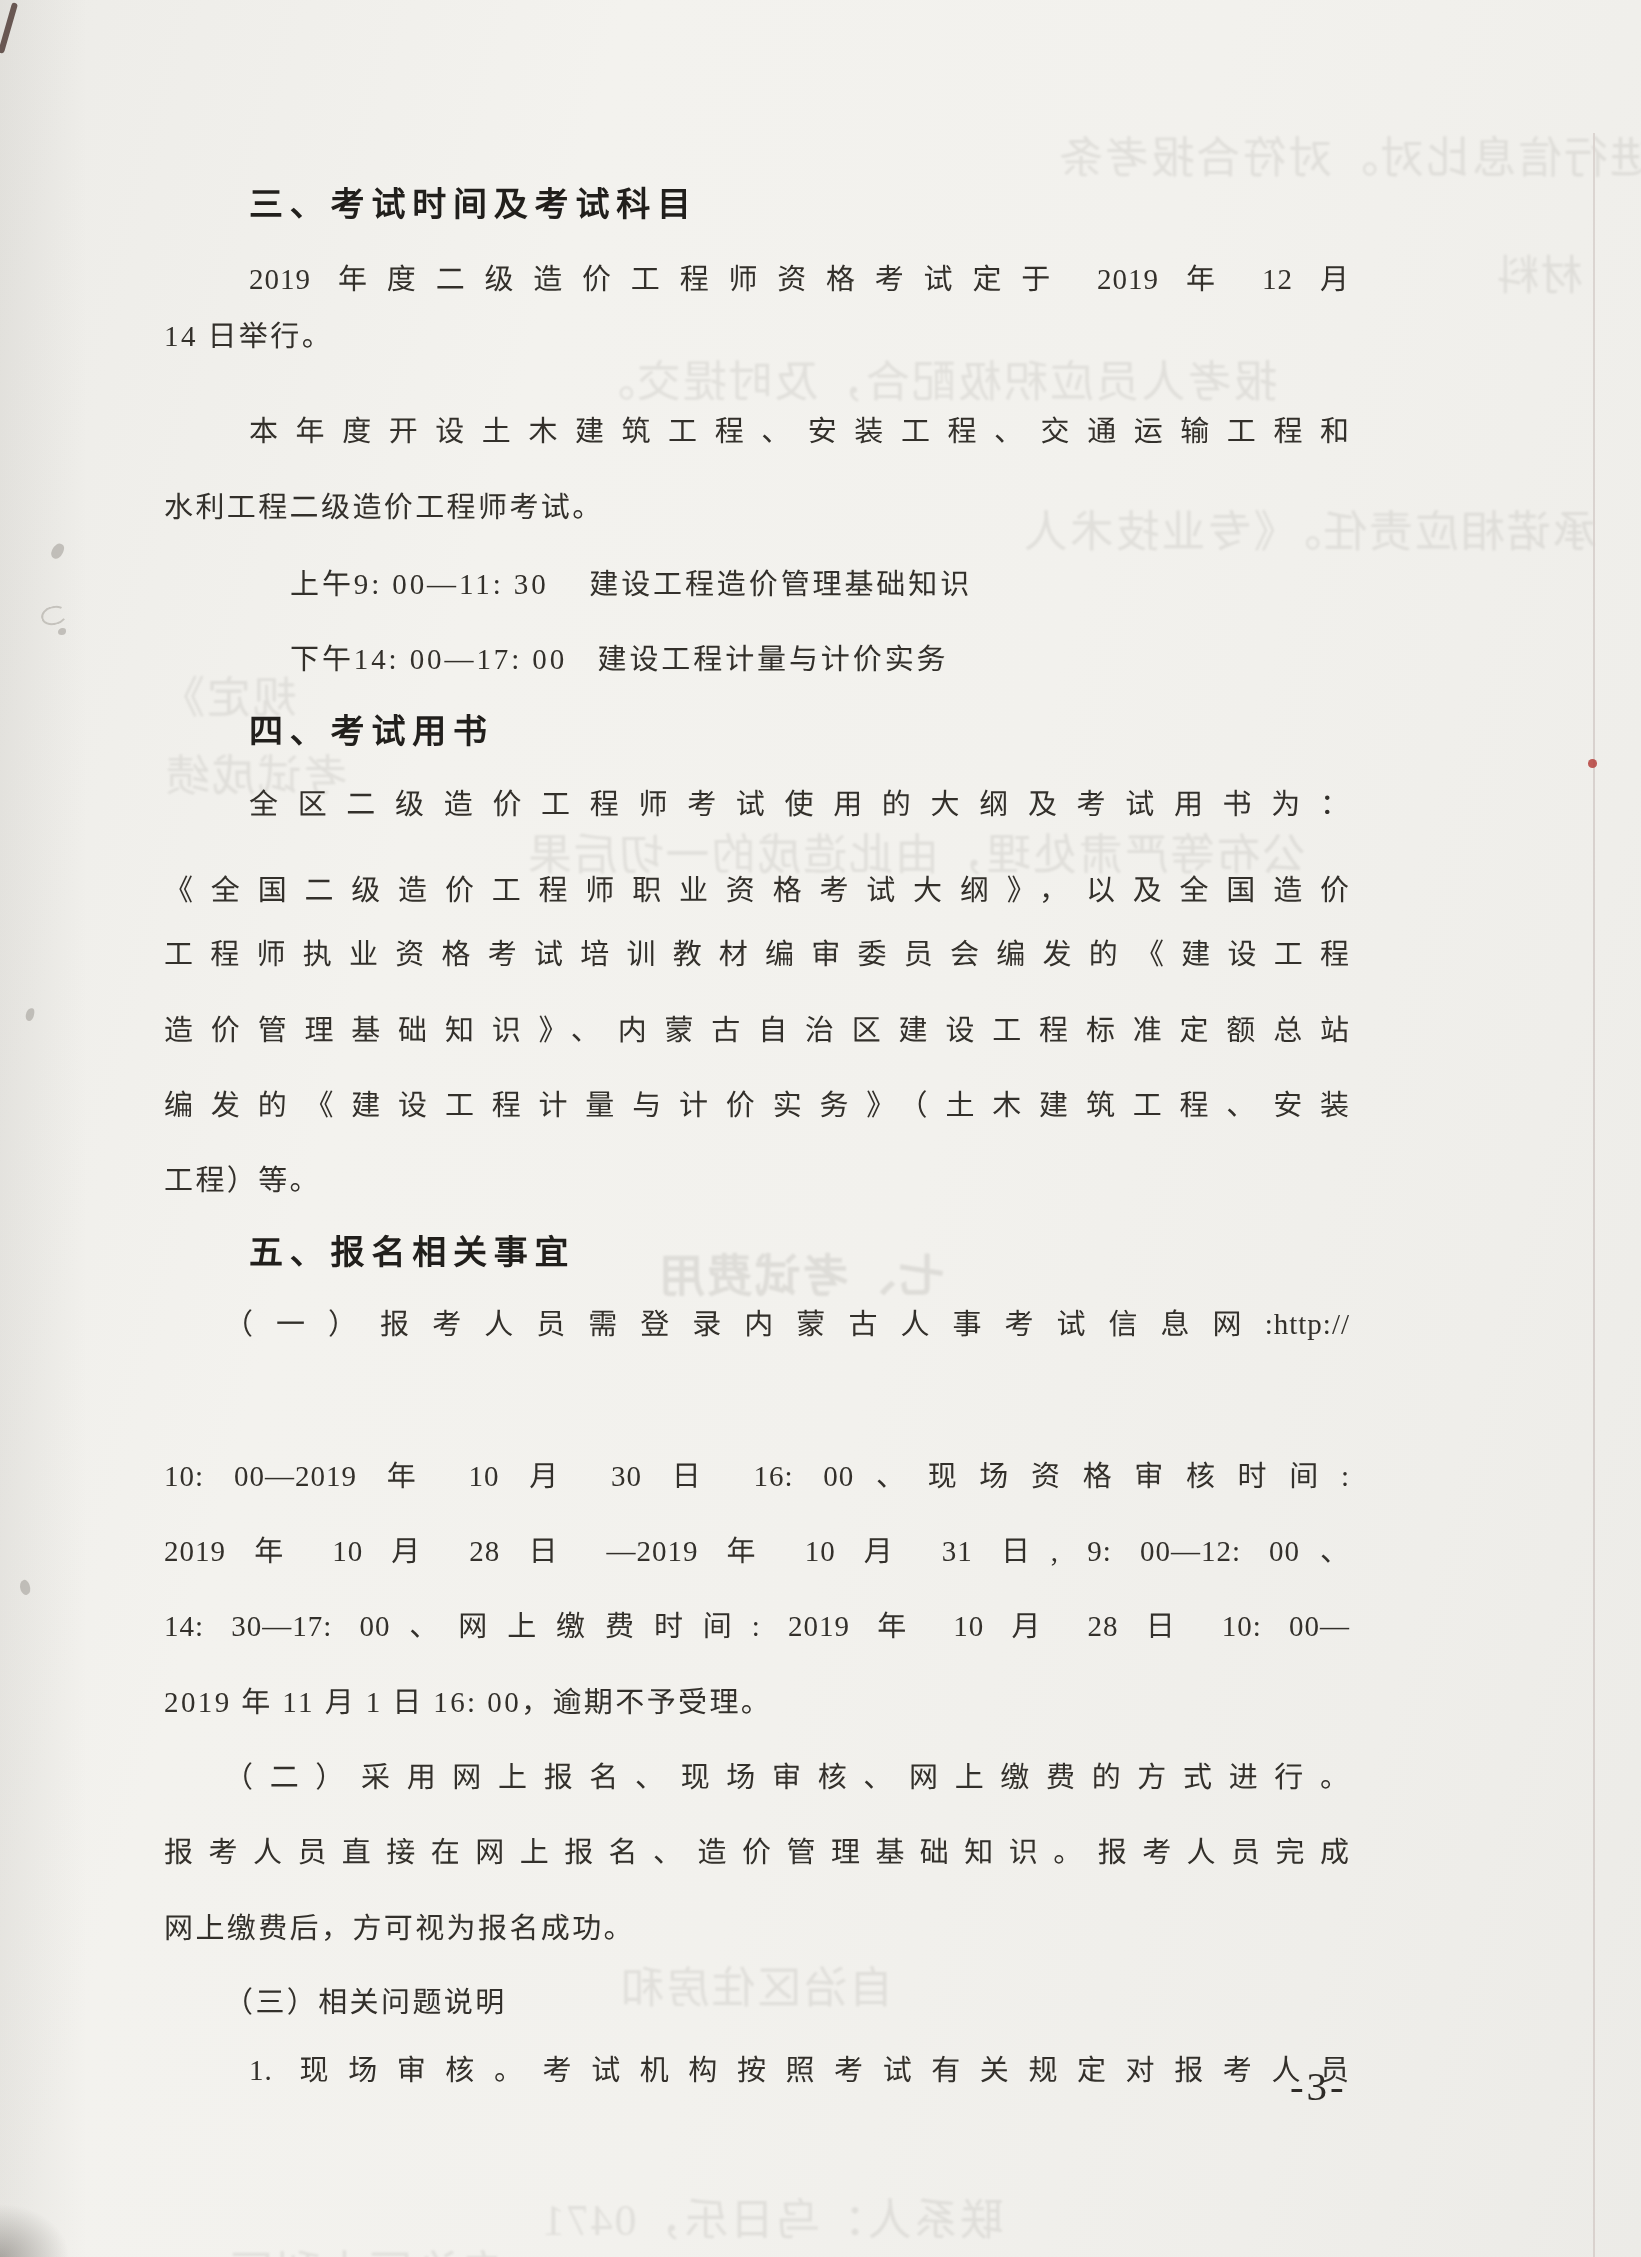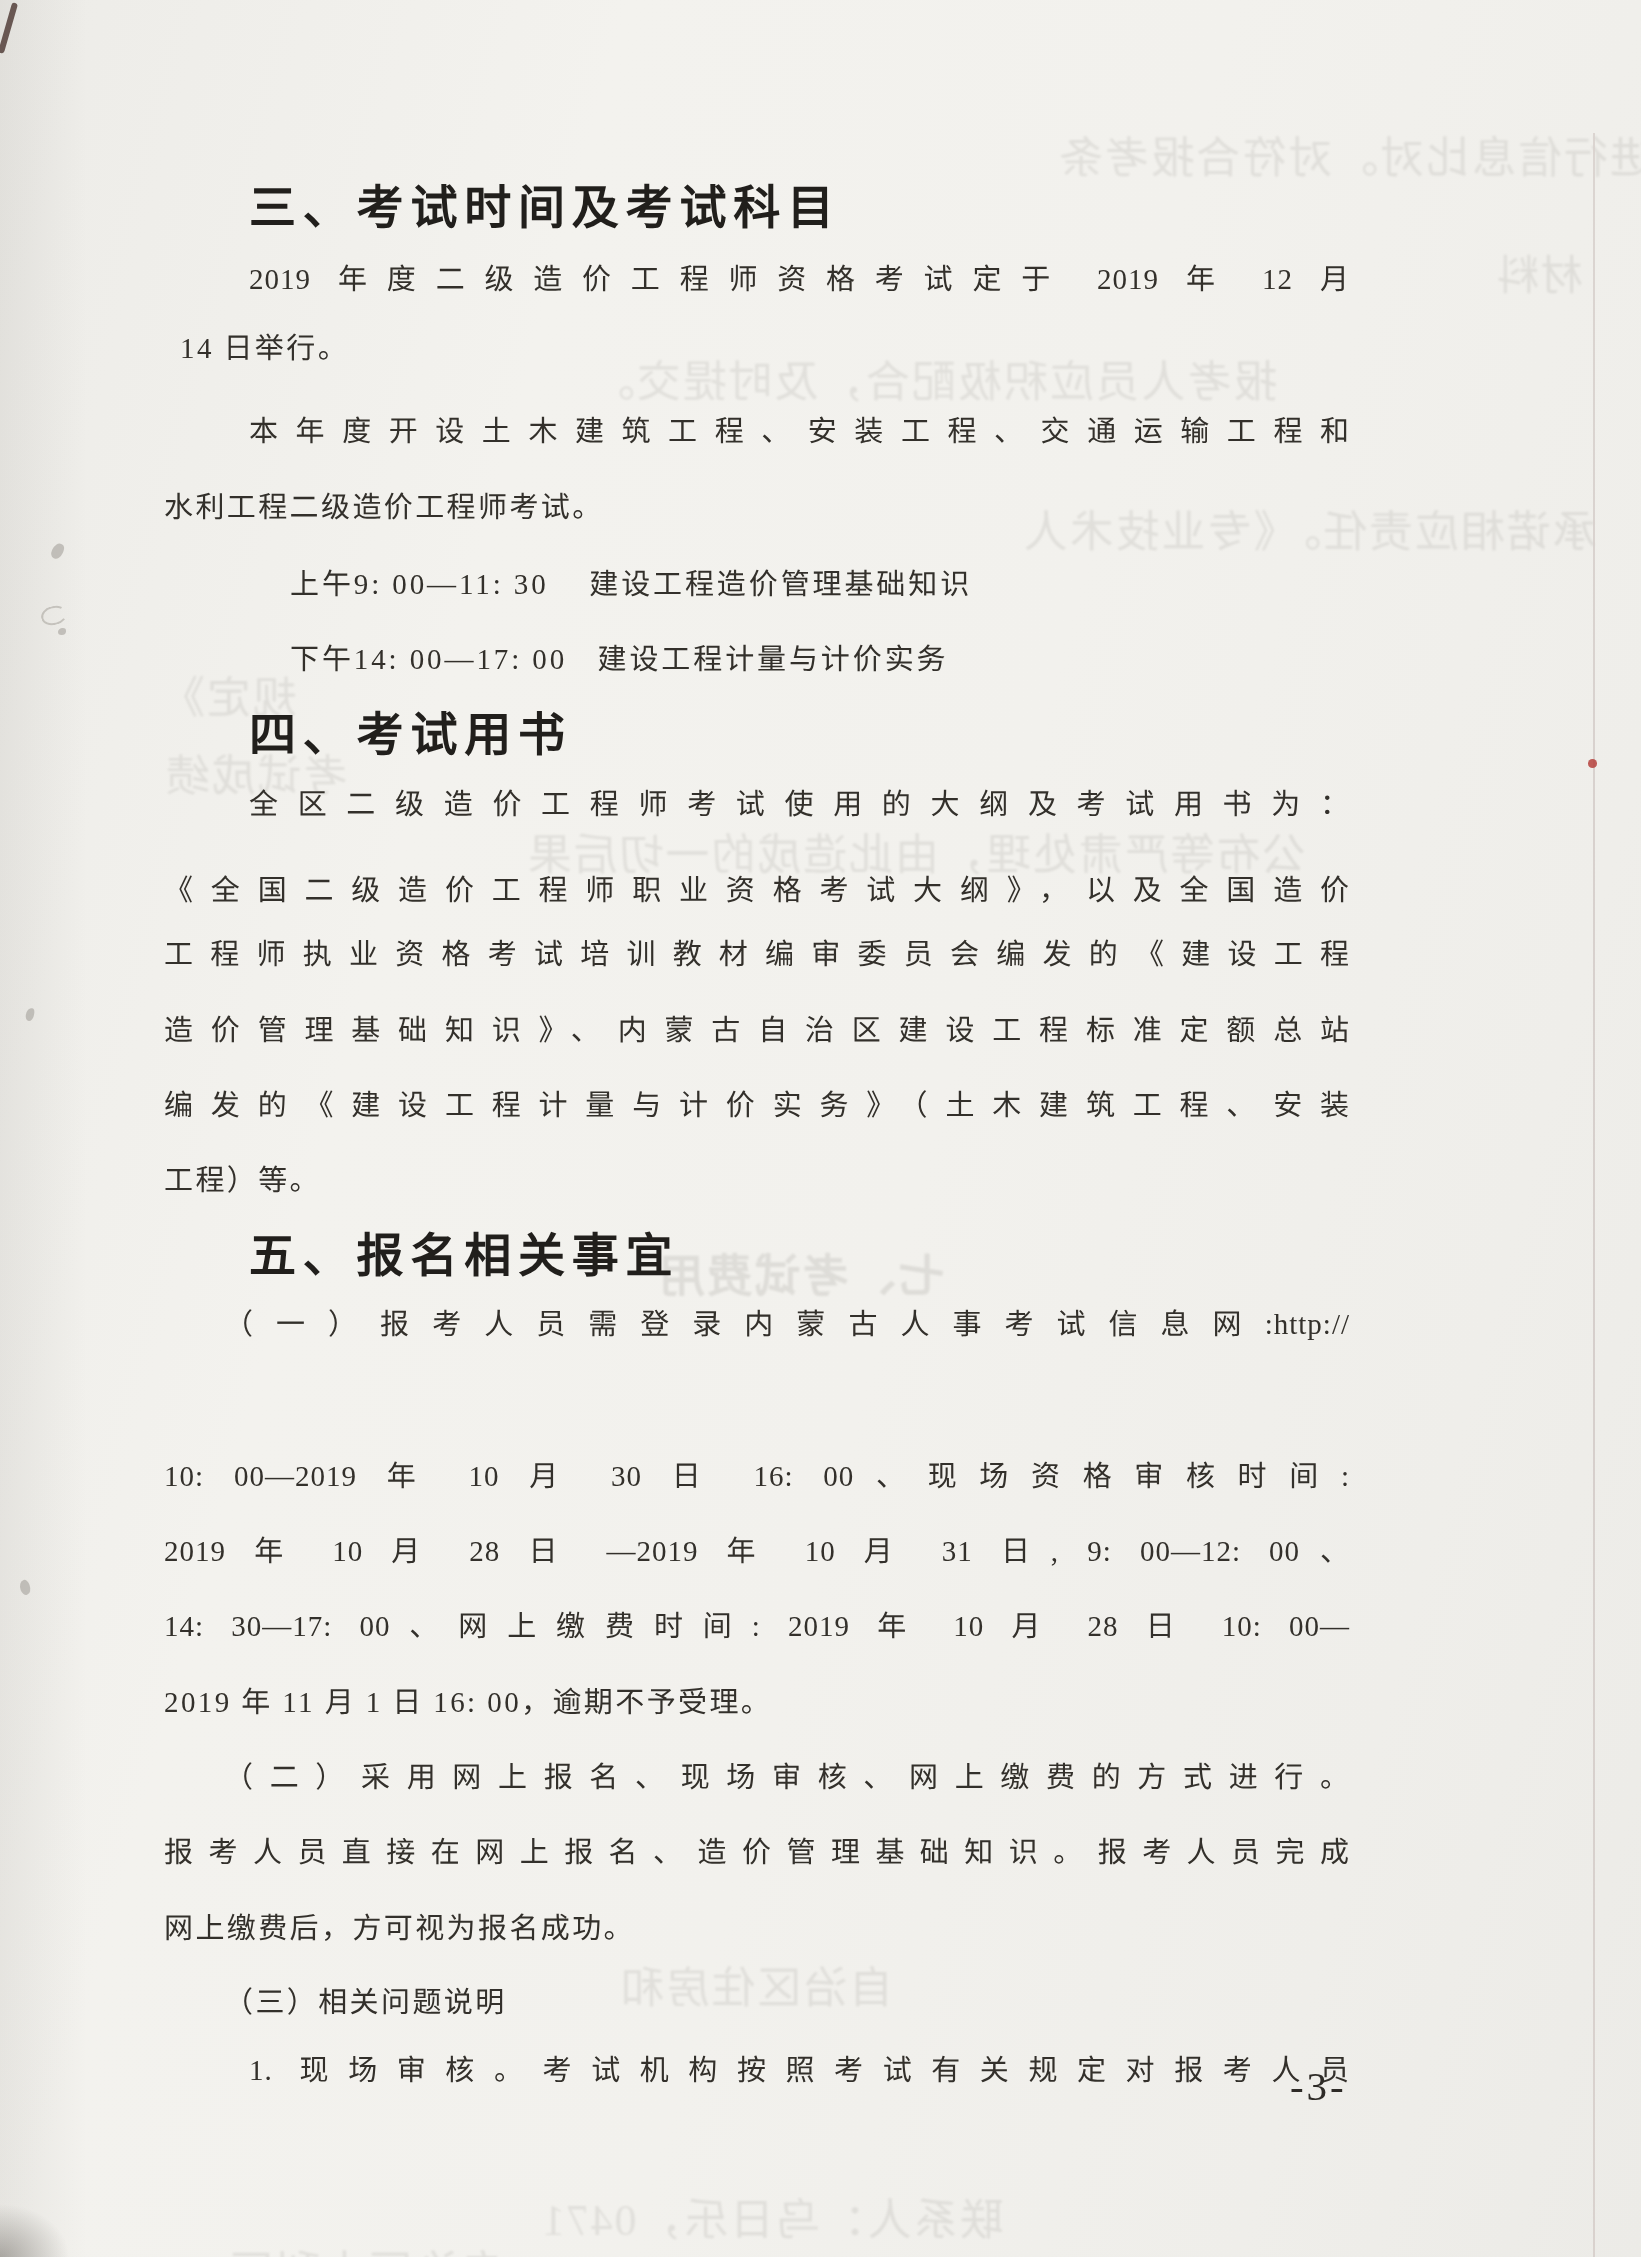--- a/index.html
+++ b/index.html
@@ -23,22 +23,22 @@
     width:1186px;white-space:nowrap;
     text-align:justify;text-align-last:justify;letter-spacing:1px;
   }
   .ind{left:249px;}
   .ind.just{width:1101px;}
   .paren{left:224px;}
   .paren.just{width:1126px;}
   .sched{left:290px;letter-spacing:2.9px;}
   .heading{
     left:249px;font-weight:bold;
-    font-family:Liberation Mono, monospace;
-    font-size:47px;letter-spacing:6.8px;color:#211f1c;
+    font-family:Liberation Sans, sans-serif;
+    font-size:34px;letter-spacing:6.8px;color:#211f1c;
   }
   .pagenum{
     position:absolute;left:1290px;top:2062px;font-size:41px;letter-spacing:2.9px;color:#2e2b27;
   }
   
   .bleed{
     position:absolute;transform:scaleX(-1);opacity:0.13;color:#6d6a64;
     filter:blur(1px);white-space:pre;font-size:44px;letter-spacing:1.9px;
     font-family:"Liberation Serif","DejaVu Serif",serif;pointer-events:none;
   }
@@ -79,21 +79,21 @@
   <div class="bleed" style="left:159px;top:662px;">规定》</div>
   <div class="bleed" style="left:164px;top:740px;">考试成绩</div>
   <div class="bleed" style="left:526px;top:819px;">公布等严肃处理，由此造成的一切后果</div>
   <div class="bleed bold" style="left:657px;top:1239px;font-size:46px;">七、考试费用</div>
   <div class="bleed" style="left:618px;top:1952px;">自治区住房和</div>
   <div class="bleed" style="left:541px;top:2184px;">联系人：乌日乐，0471</div>
   <div class="bleed" style="left:183px;top:2236px;">自治区水利厅：</div>
 
   <div class="line heading" style="top:185px;">三、考试时间及考试科目</div>
   <div class="line ind just" style="top:263px;">2019 年度二级造价工程师资格考试定于 2019 年 12 月</div>
-  <div class="line" style="top:332px;margin-left:16px;">14 日举行。</div>
+  <div class="line" style="top:320px;">14 日举行。</div>
   <div class="line ind just" style="top:415px;">本年度开设土木建筑工程、安装工程、交通运输工程和</div>
   <div class="line" style="top:491px;">水利工程二级造价工程师考试。</div>
   <div class="line sched" style="top:568px;">上午9: 00—11: 30    建设工程造价管理基础知识</div>
   <div class="line sched" style="top:643px;">下午14: 00—17: 00   建设工程计量与计价实务</div>
   <div class="line heading" style="top:712px;">四、考试用书</div>
   <div class="line ind just" style="top:788px;">全区二级造价工程师考试使用的大纲及考试用书为：</div>
   <div class="line just" style="top:874px;">《全国二级造价工程师职业资格考试大纲》，以及全国造价</div>
   <div class="line just" style="top:938px;">工程师执业资格考试培训教材编审委员会编发的《建设工程</div>
   <div class="line just" style="top:1089px;">编发的《建设工程计量与计价实务》（土木建筑工程、安装</div>
   <div class="line just" style="top:1014px;">造价管理基础知识》、内蒙古自治区建设工程标准定额总站</div>

